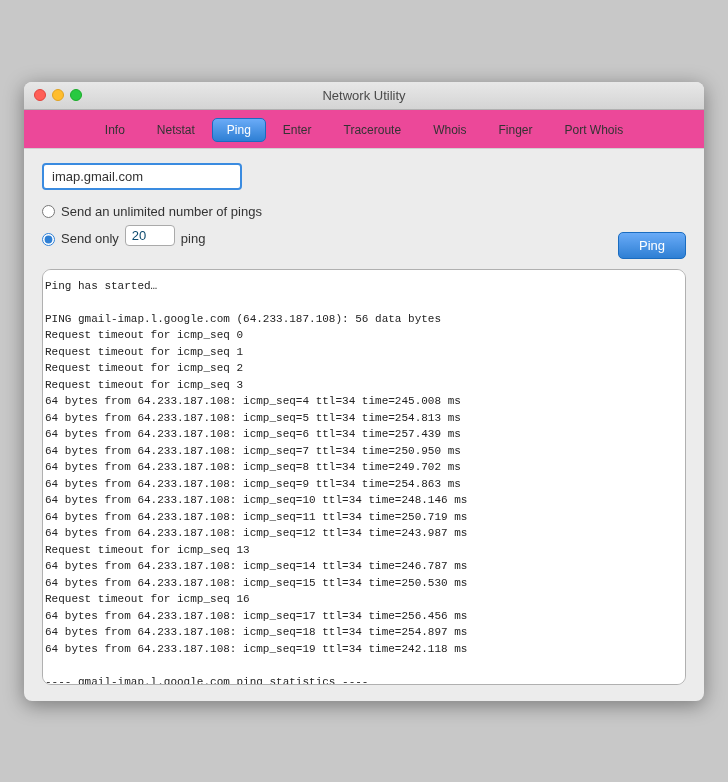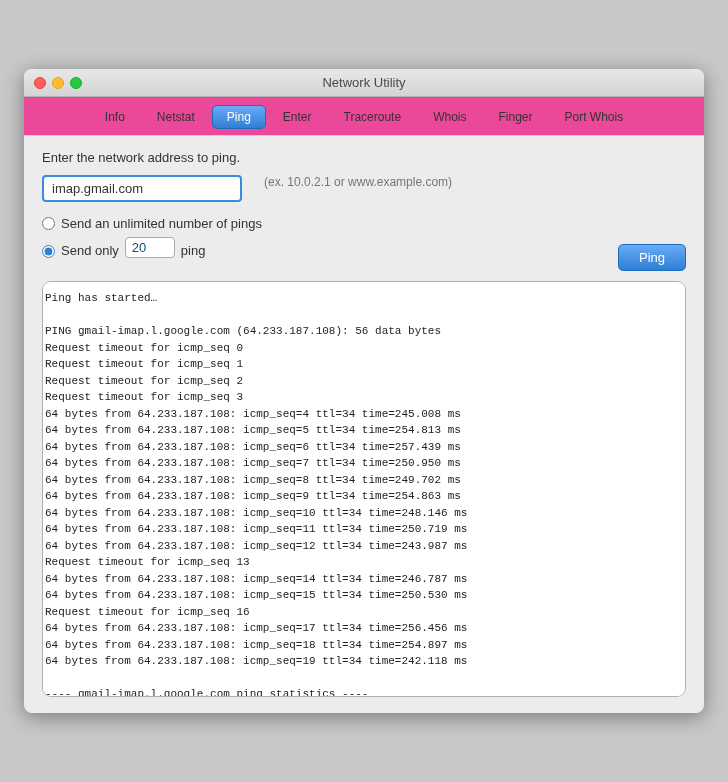--- a/index.html
+++ b/index.html
@@ -85,22 +85,22 @@
     }
 
     .instruction {
       font-size: 13px;
       color: #333;
       margin-bottom: 10px;
     }
 
     .address-row {
       display: flex;
-      align-items: flex-start;
-      gap: 22px;
+      align-items: flex-end;
+      gap: 14px;
       margin-bottom: 14px;
     }
 
     .address-input {
       width: 200px;
       padding: 4px 8px;
       font-size: 13px;
       border: 2px solid #3a8be0;
       border-radius: 4px;
       background: white;
@@ -201,25 +201,23 @@
     <button class="tab-btn active">Ping</button>
     <button class="tab-btn">Enter</button>
     <button class="tab-btn">Traceroute</button>
     <button class="tab-btn">Whois</button>
     <button class="tab-btn">Finger</button>
     <button class="tab-btn">Port Whois</button>
   </div>
 
   <div class="content">
 
-    <div class="instruction">Enter the network address to ping.</div>
 
     <div class="address-row">
       <input class="address-input" type="text" value="imap.gmail.com" style="">
-      <span class="address-hint">(ex. 10.0.2.1 or www.example.com)</span>
     </div>
 
     <div class="options-row">
       <div class="radio-row">
         <input type="radio" name="ping-mode" id="unlimited" style="">
         <label for="unlimited">Send an unlimited number of pings</label>
       </div>
       <div class="send-only-row radio-row">
         <input type="radio" name="ping-mode" id="sendonly" checked="" style="">
         <label for="sendonly">Send only</label>

